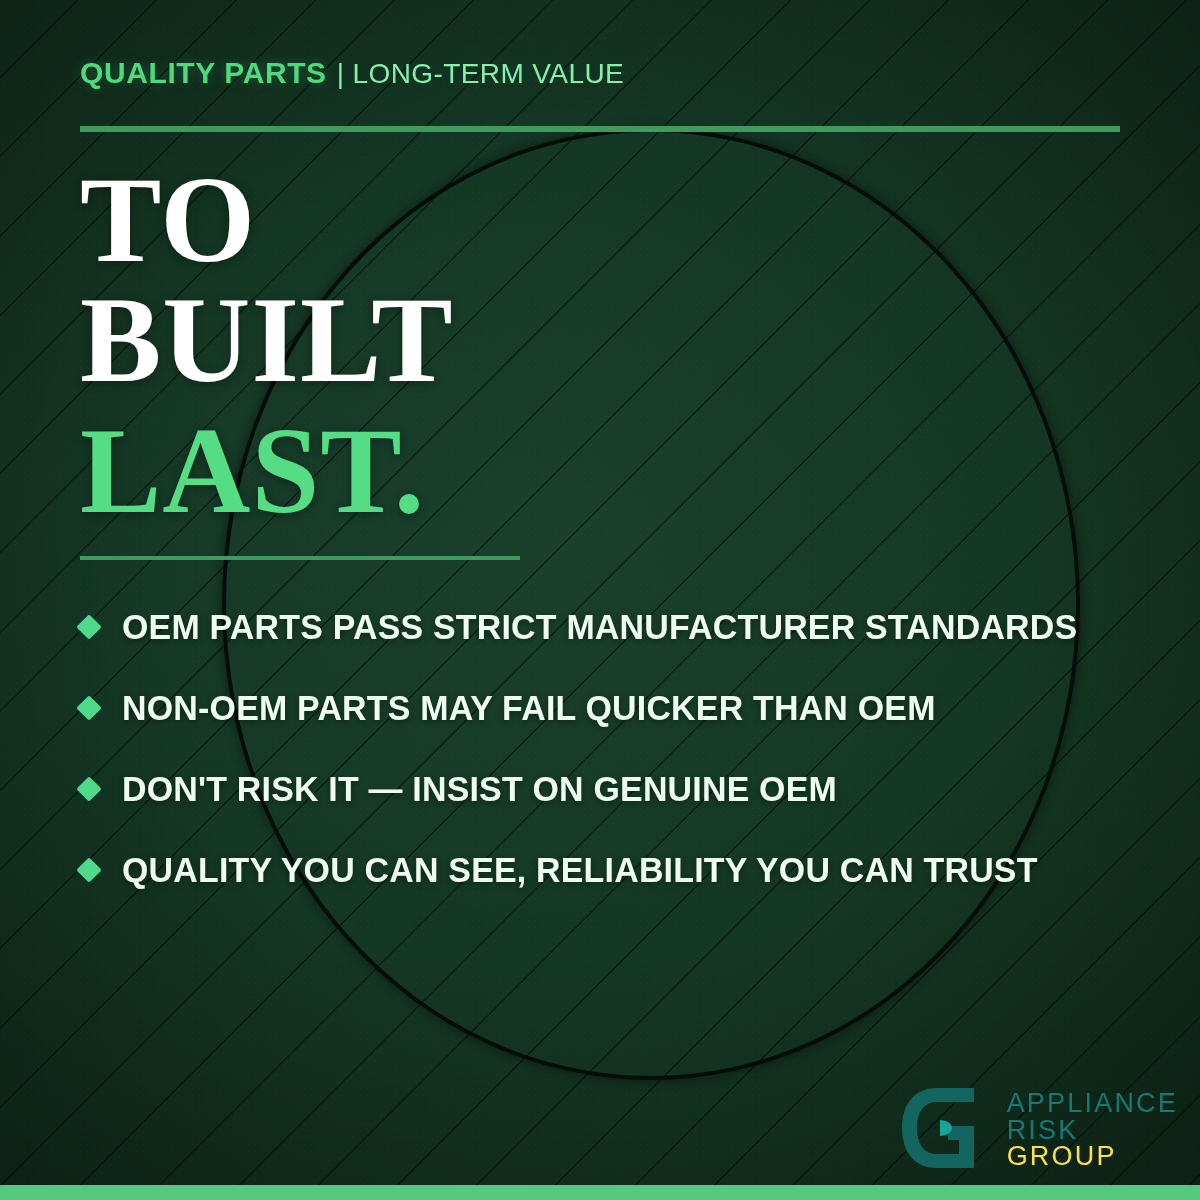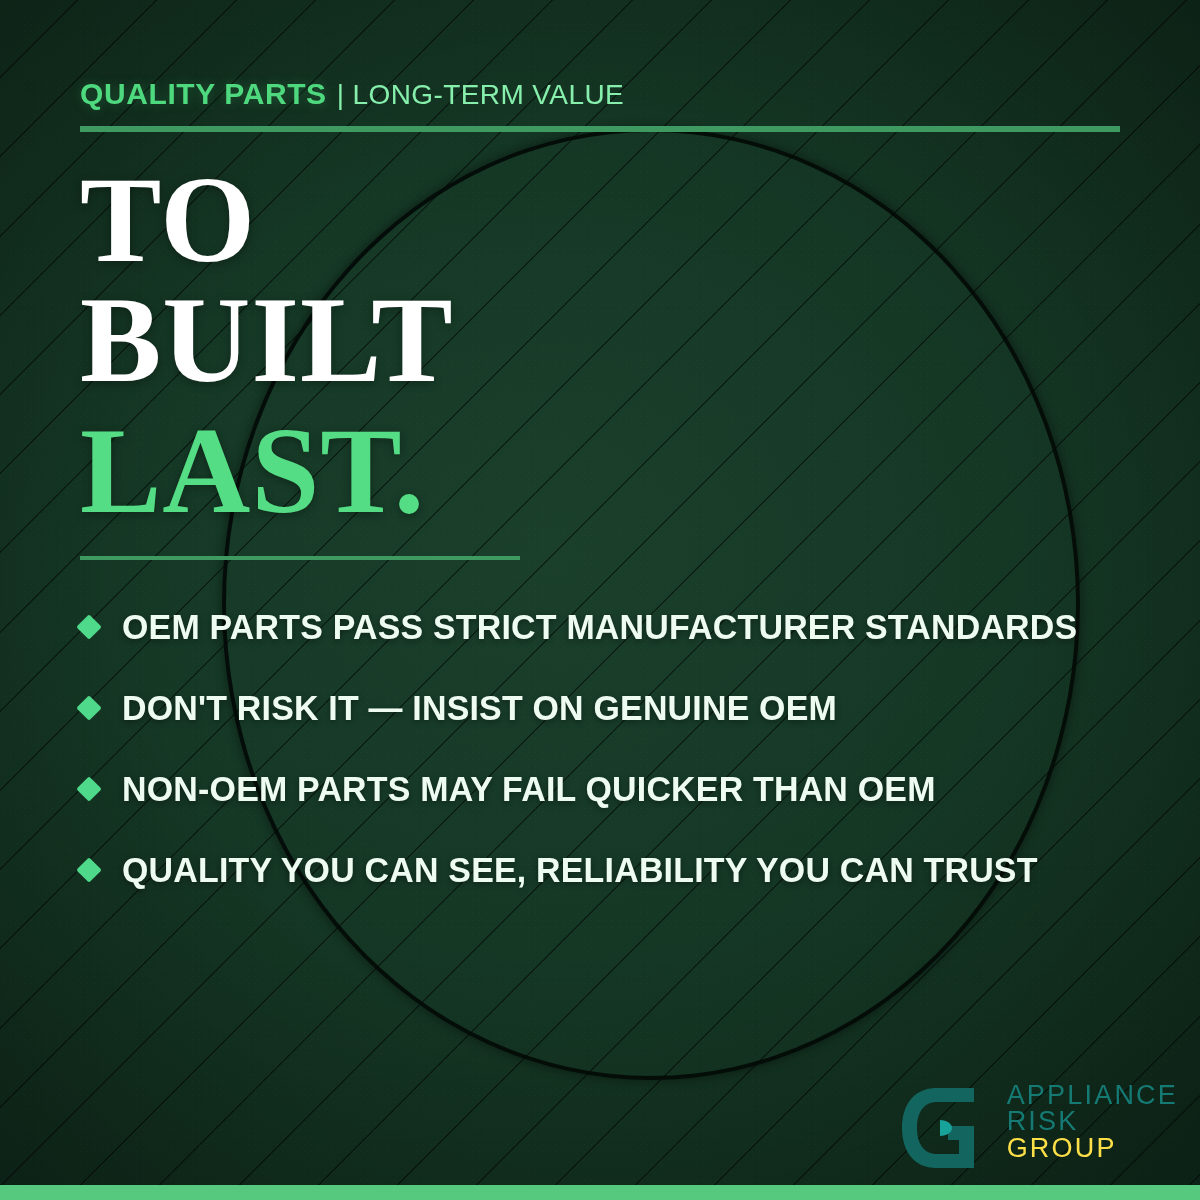--- a/index.html
+++ b/index.html
@@ -56,21 +56,21 @@
     border-radius:50%;
     box-shadow:0 0 10px 2px rgba(0,0,0,0.35);
   }
 
   
   .content { position:absolute; inset:0; }
 
   
   .eyebrow {
     position:absolute;
-    left:80px; top:77px;
+    left:80px; top:56px;
     display:flex; align-items:baseline; gap:10px;
     white-space:nowrap;
   }
   .eyebrow-main {
     font-size:30px; font-weight:bold;
     letter-spacing:0.6px;
     color:#4fd97f;
     text-shadow:0 0 12px rgba(79,217,127,0.25);
   }
   .eyebrow-sub {
@@ -134,21 +134,21 @@
     white-space:nowrap;
     text-shadow:0 2px 6px rgba(0,0,0,0.40);
     transform:scaleX(0.97);
     transform-origin:left center;
   }
 
   
   .logo {
     position:absolute;
     right:22px; bottom:22px;
-    display:flex; gap:15px;
+    display:flex; align-items:center; gap:15px;
   }
   .logo-mark { flex:0 0 auto; }
   .logo-words {
     display:flex; flex-direction:column;
     line-height:0.98;
   }
   .logo-word {
     font-family:"Liberation Sans", sans-serif;
     font-size:27px;
     font-weight:normal;
@@ -196,26 +196,26 @@
 
     <div class="bullets">
 
       <div class="bullet-row">
         <span class="bullet-diamond"></span>
         <span class="bullet-text">OEM PARTS PASS STRICT MANUFACTURER STANDARDS</span>
       </div>
 
       <div class="bullet-row">
         <span class="bullet-diamond"></span>
+        <span class="bullet-text">NON-OEM PARTS MAY FAIL QUICKER THAN OEM</span>
+      </div>
+
+      <div class="bullet-row">
+        <span class="bullet-diamond"></span>
         <span class="bullet-text">DON'T RISK IT — INSIST ON GENUINE OEM</span>
-      </div>
-
-      <div class="bullet-row">
-        <span class="bullet-diamond"></span>
-        <span class="bullet-text">NON-OEM PARTS MAY FAIL QUICKER THAN OEM</span>
       </div>
 
       <div class="bullet-row">
         <span class="bullet-diamond"></span>
         <span class="bullet-text">QUALITY YOU CAN SEE, RELIABILITY YOU CAN TRUST</span>
       </div>
 
     </div>
 
     <div class="logo">

